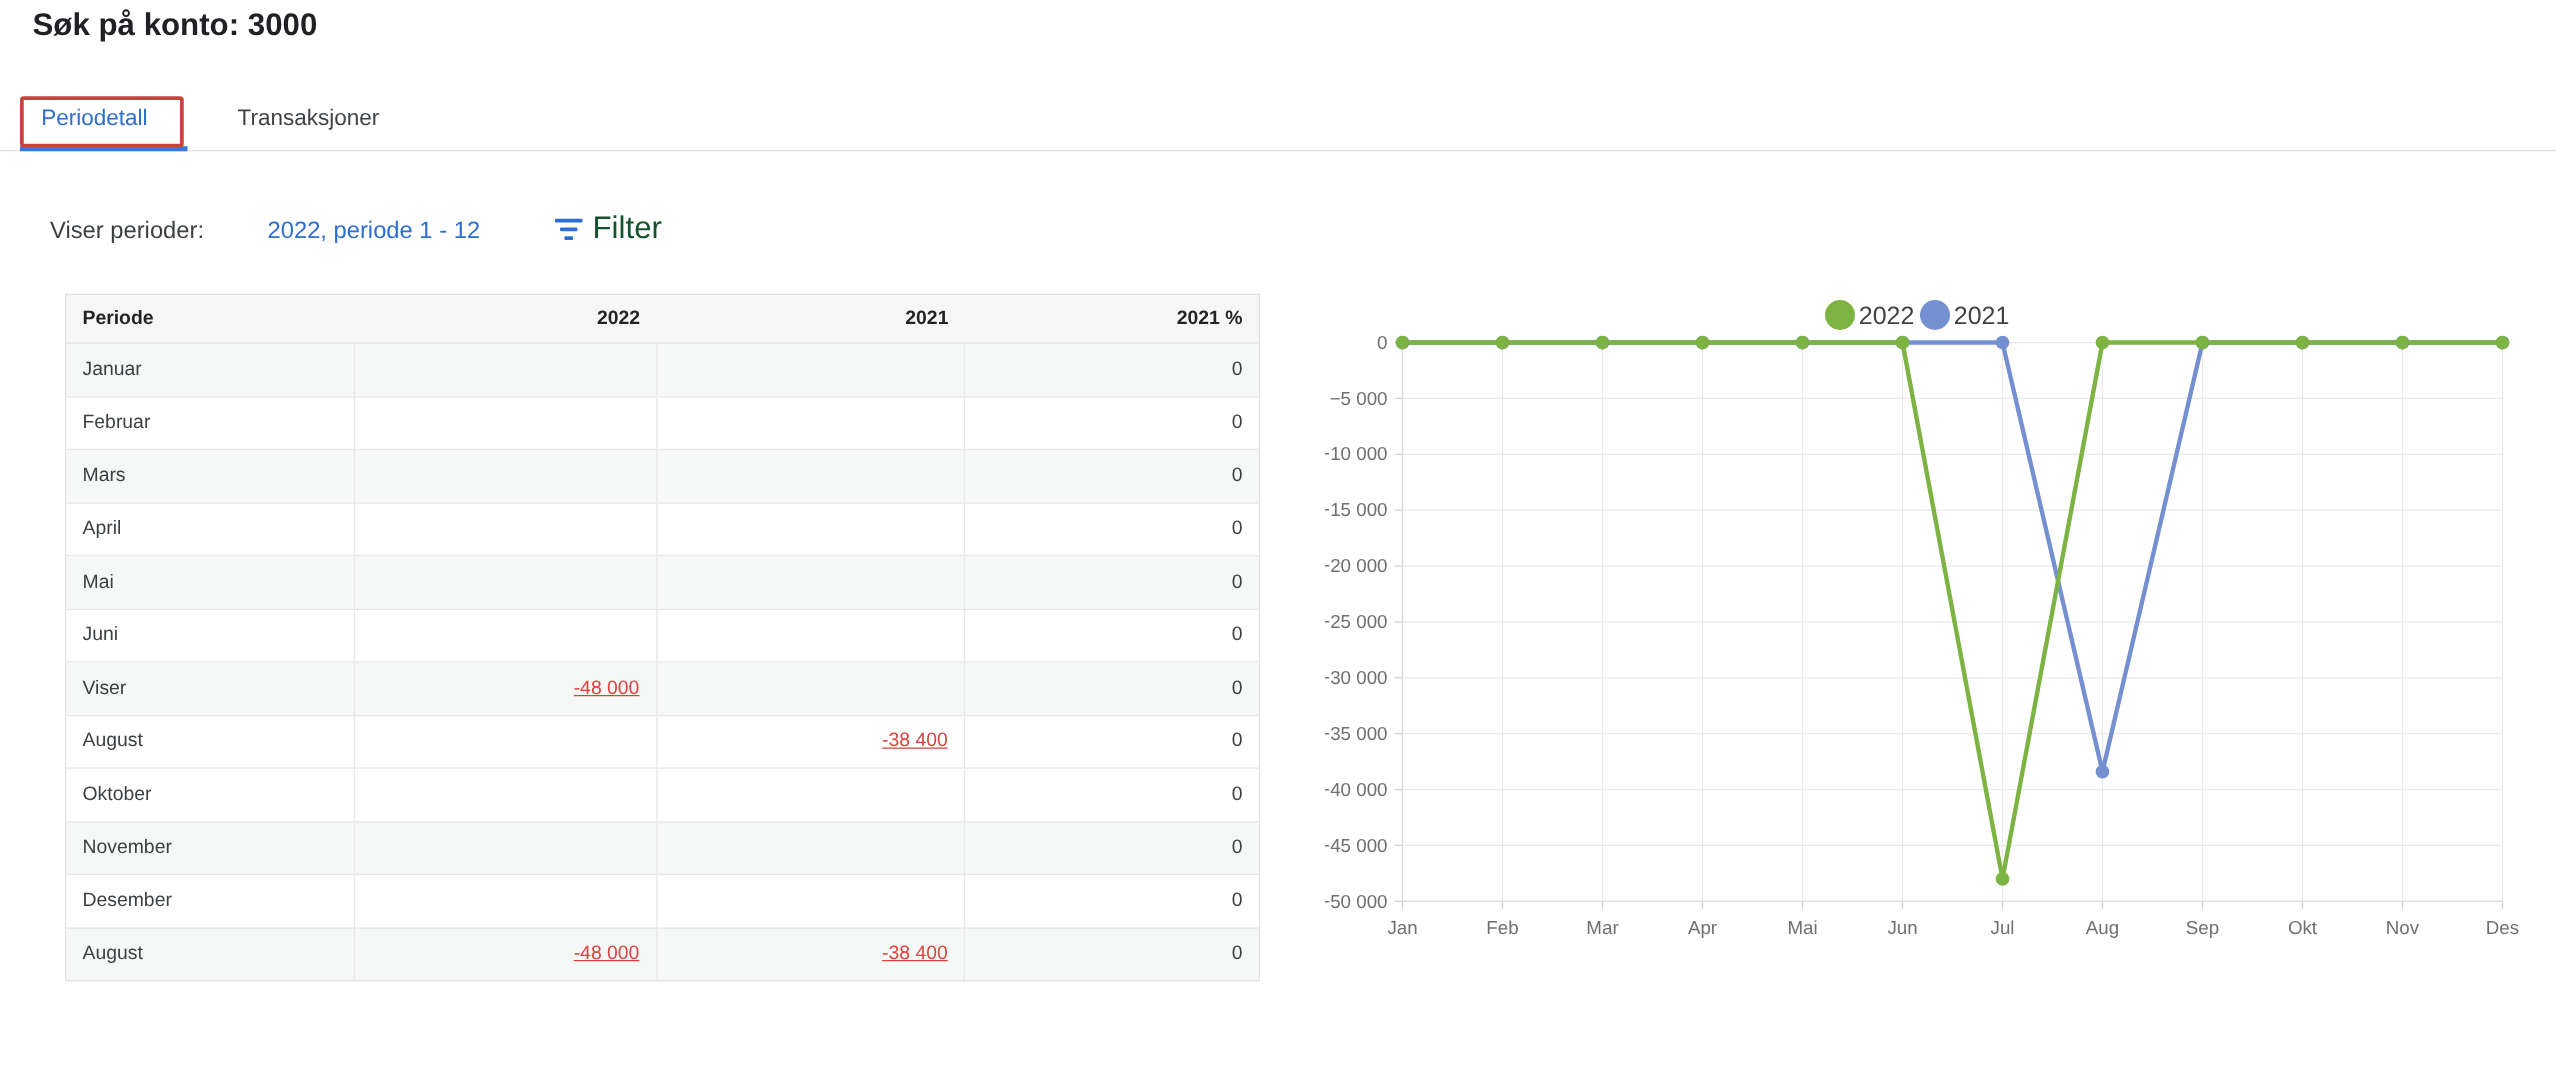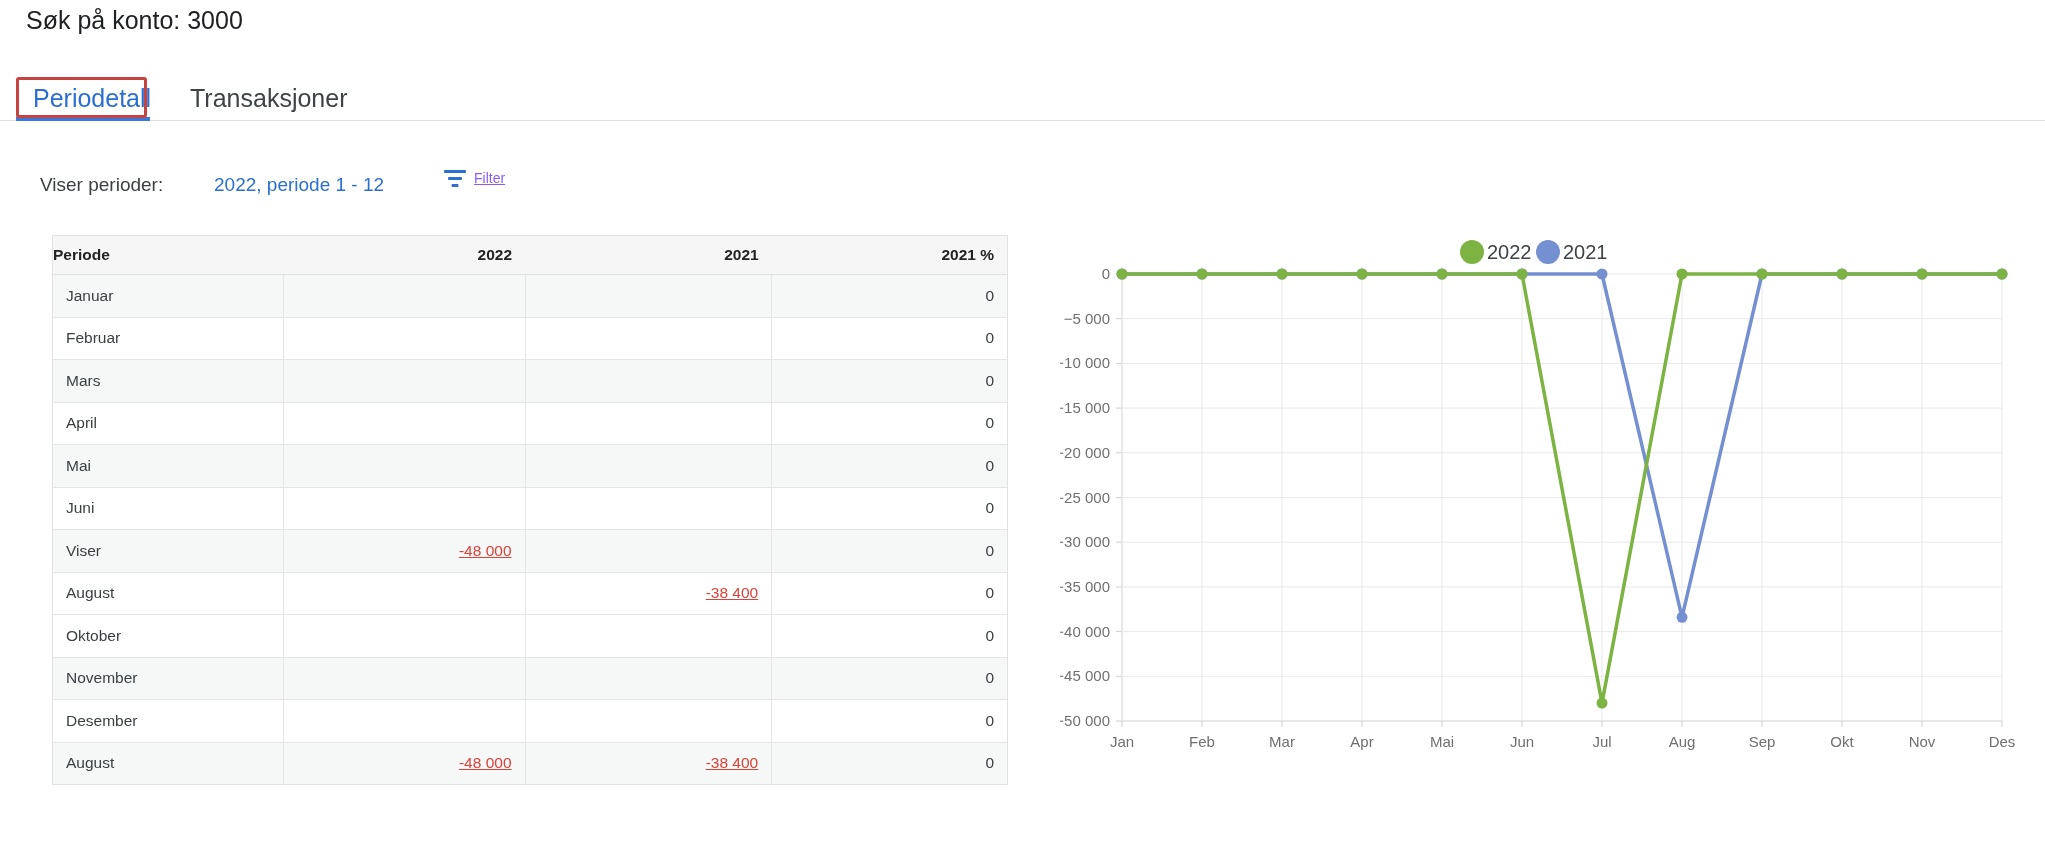--- a/index.html
+++ b/index.html
@@ -1,48 +1,48 @@
 <!DOCTYPE html>
 <html><head>
 <meta charset="utf-8">
 <style>
   * { margin:0; padding:0; box-sizing:border-box; }
   html,body { width:2045px; height:856px; background:#ffffff; overflow:hidden;
               font-family:"Liberation Sans", sans-serif; color:#3c4043; position:relative; }
 
   
-  .page-title { position:absolute; left:26px; top:6px; font-size:25px; font-weight:400; color:#202124; }
+  .page-title { position:absolute; left:26px; top:6px; font-size:25px; font-weight:700; color:#202124; }
 
   
   .tabbar-divider { position:absolute; left:0; top:120px; width:2045px; height:1px; background:#e0e0e0; }
-  .tab { position:absolute; top:84px; font-size:25px; cursor:pointer; }
+  .tab { position:absolute; top:84px; font-size:18px; cursor:pointer; }
   .tab-active { left:33px; color:#2b6fd0; }
   .tab-inactive { left:190px; color:#3f4346; }
   .tab-underline { position:absolute; left:16px; top:117px; width:134px; height:4px; background:#3b78dc; }
   .highlight-box { position:absolute; left:16px; top:77px; width:131px; height:41px;
                    border:3px solid #c5443f; border-radius:3px; pointer-events:none; }
 
   
   .period-label { position:absolute; left:40px; top:174px; font-size:19px; color:#3c4043; }
   .period-link  { position:absolute; left:214px; top:174px; font-size:19px; color:#2b6fd0; cursor:pointer; text-decoration:none; }
   .filter-btn   { position:absolute; left:443px; top:168px; display:flex; align-items:center; gap:7px;
-                  color:#8b5cf6; font-size:14px; cursor:pointer;text-decoration:underline; }
+                  color:#14532d; font-size:25px; cursor:pointer; }
   .filter-icon { width:24px; height:20px; position:relative; }
   .filter-icon span { position:absolute; left:50%; transform:translateX(-50%); height:3px; background:#2b6fd0; border-radius:1px; }
   .filter-icon .b1 { top:2px;  width:22px; }
   .filter-icon .b2 { top:9px;  width:14px; }
   .filter-icon .b3 { top:16px; width:7px; }
 
   
   .period-table { position:absolute; left:52px; top:235px; width:956px; border-collapse:collapse;
                   font-size:15.5px; }
   .period-table th, .period-table td { font-weight:400; }
   .period-table thead th { height:39px; background:#f6f6f6; font-weight:700; color:#232323;
                            border:1px solid #e2e2e2; border-left:none; border-right:none; }
-  .period-table thead th:first-child { border-left:1px solid #e2e2e2; text-align:left; }
+  .period-table thead th:first-child { border-left:1px solid #e2e2e2; text-align:left; padding-left:13px; }
   .period-table thead th:last-child  { border-right:1px solid #e2e2e2; }
   .period-table thead th.num { text-align:right; padding-right:13px; }
   .period-table tbody td { height:42.5px; border-top:1px solid #e6e6e6; color:#3c4043;margin-left:47px; }
   .period-table tbody td + td { border-left:1px solid #e6e6e6; text-align:right; padding-right:13px; }
   .period-table tbody td:first-child { padding-left:13px; border-left:1px solid #e2e2e2; }
   .period-table tbody td:last-child  { border-right:1px solid #e2e2e2; }
   .period-table tbody tr:last-child td { border-bottom:1px solid #e2e2e2; }
   .period-table tbody tr.alt { background:#f6f7f7; }
   .period-table td.neg { color:#d9433a;text-decoration:underline; }
 

